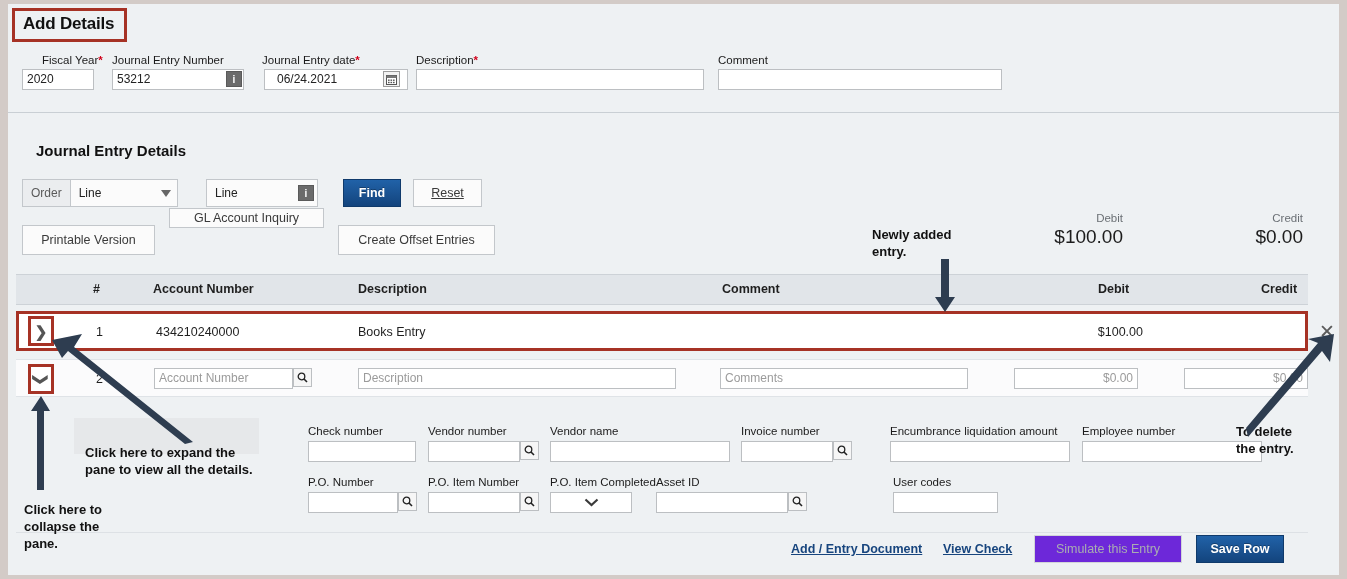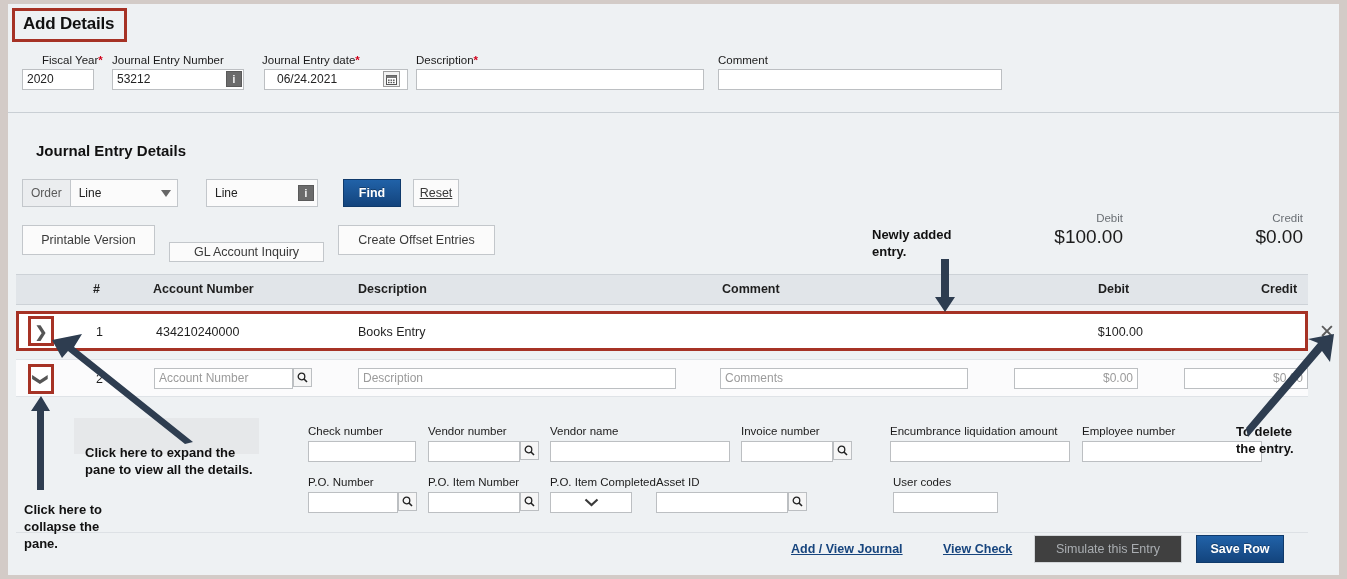--- a/index.html
+++ b/index.html
@@ -81,21 +81,21 @@
     border:1px solid #c3c7cb;background:#fbfbfb;color:#3a3a3a;
     border-radius:0;
     cursor:pointer;
   }
   .btn-primary{
     background:linear-gradient(#2162a8,#13447d);
     border:1px solid #0f3a6b;color:#fff;font-weight:bold;
     text-shadow:0 -1px 0 rgba(0,0,0,.3);
   }
   .btn-disabled{
-    background:#404040;border:1px solid #d2d5d8;color:#a9adb1;
+    background:#6d28d9;border:1px solid #d2d5d8;color:#a9adb1;
   }
 
   
   .tot-lbl{position:absolute;font-size:11.5px;color:#6b7075;text-align:right;}
   .tot-val{position:absolute;font-size:19px;color:#1c1c1c;text-align:right;}
 
   
   .grid-head{
     position:absolute;left:8px;top:270px;width:1292px;height:31px;
     background:#e1e5e9;border-top:1px solid #cdd2d7;border-bottom:1px solid #cdd2d7;
@@ -224,24 +224,24 @@
       <span class="caret"></span>
     </div>
   </div>
 
   <div class="findbox" style="left:198px;top:175px;width:112px;">
     <span>Line</span>
   </div>
   <div class="addon" style="left:290px;top:181px;">i</div>
 
   <div class="btn btn-primary" style="left:335px;top:175px;width:58px;height:28px;">Find</div>
-  <div class="btn" style="left:405px;top:175px;width:46px;height:28px;text-decoration:underline;">Reset</div>
+  <div class="btn" style="left:405px;top:175px;width:69px;height:28px;text-decoration:underline;">Reset</div>
 
   <div class="btn" style="left:14px;top:221px;width:133px;height:30px;">Printable Version</div>
-  <div class="btn" style="left:161px;top:238px;width:155px;height:20px;">GL Account Inquiry</div>
+  <div class="btn" style="left:161px;top:204px;width:155px;height:20px;">GL Account Inquiry</div>
   <div class="btn" style="left:330px;top:221px;width:157px;height:30px;">Create Offset Entries</div>
 
   <div class="tot-lbl" style="left:1035px;top:208px;width:80px;">Debit</div>
   <div class="tot-val" style="left:985px;top:222px;width:130px;">$100.00</div>
   <div class="tot-lbl" style="left:1210px;top:208px;width:85px;">Credit</div>
   <div class="tot-val" style="left:1165px;top:222px;width:130px;">$0.00</div>
 
   <div class="grid-head"></div>
   <div class="gh" style="left:85px;">#</div>
   <div class="gh" style="left:145px;">Account Number</div>
@@ -357,21 +357,21 @@
       <circle cx="4.5" cy="4.5" r="3.3" fill="none" stroke="#222" stroke-width="1.3"></circle>
       <line x1="7" y1="7" x2="10" y2="10" stroke="#222" stroke-width="1.6"></line>
     </svg>
   </div>
 
   <div class="field-label" style="left:885px;top:472px;">User codes</div>
   <div class="txtbox" style="left:885px;top:488px;width:105px;"></div>
 
   <div class="pane-sep"></div>
 
-  <div class="link" style="left:783px;top:538px;">Add / View Journal</div>
+  <div class="link" style="left:783px;top:538px;">Add / Entry Document</div>
   <div class="link" style="left:935px;top:538px;">View Check</div>
   <div class="btn btn-disabled" style="left:1026px;top:531px;width:148px;height:28px;">Simulate this Entry</div>
   <div class="btn btn-primary" style="left:1188px;top:531px;width:88px;height:28px;">Save Row</div>
 
   <div class="anno" style="left:864px;top:222px;width:140px;">
     <div>Newly added</div>
     <div>entry.</div>
   </div>
   <svg class="arrow" style="left:925px;top:255px;" width="24" height="55" viewBox="0 0 24 55">
     <polygon points="8,0 16,0 16,38 22,38 12,53 2,38 8,38" fill="#2e3d50"></polygon>

